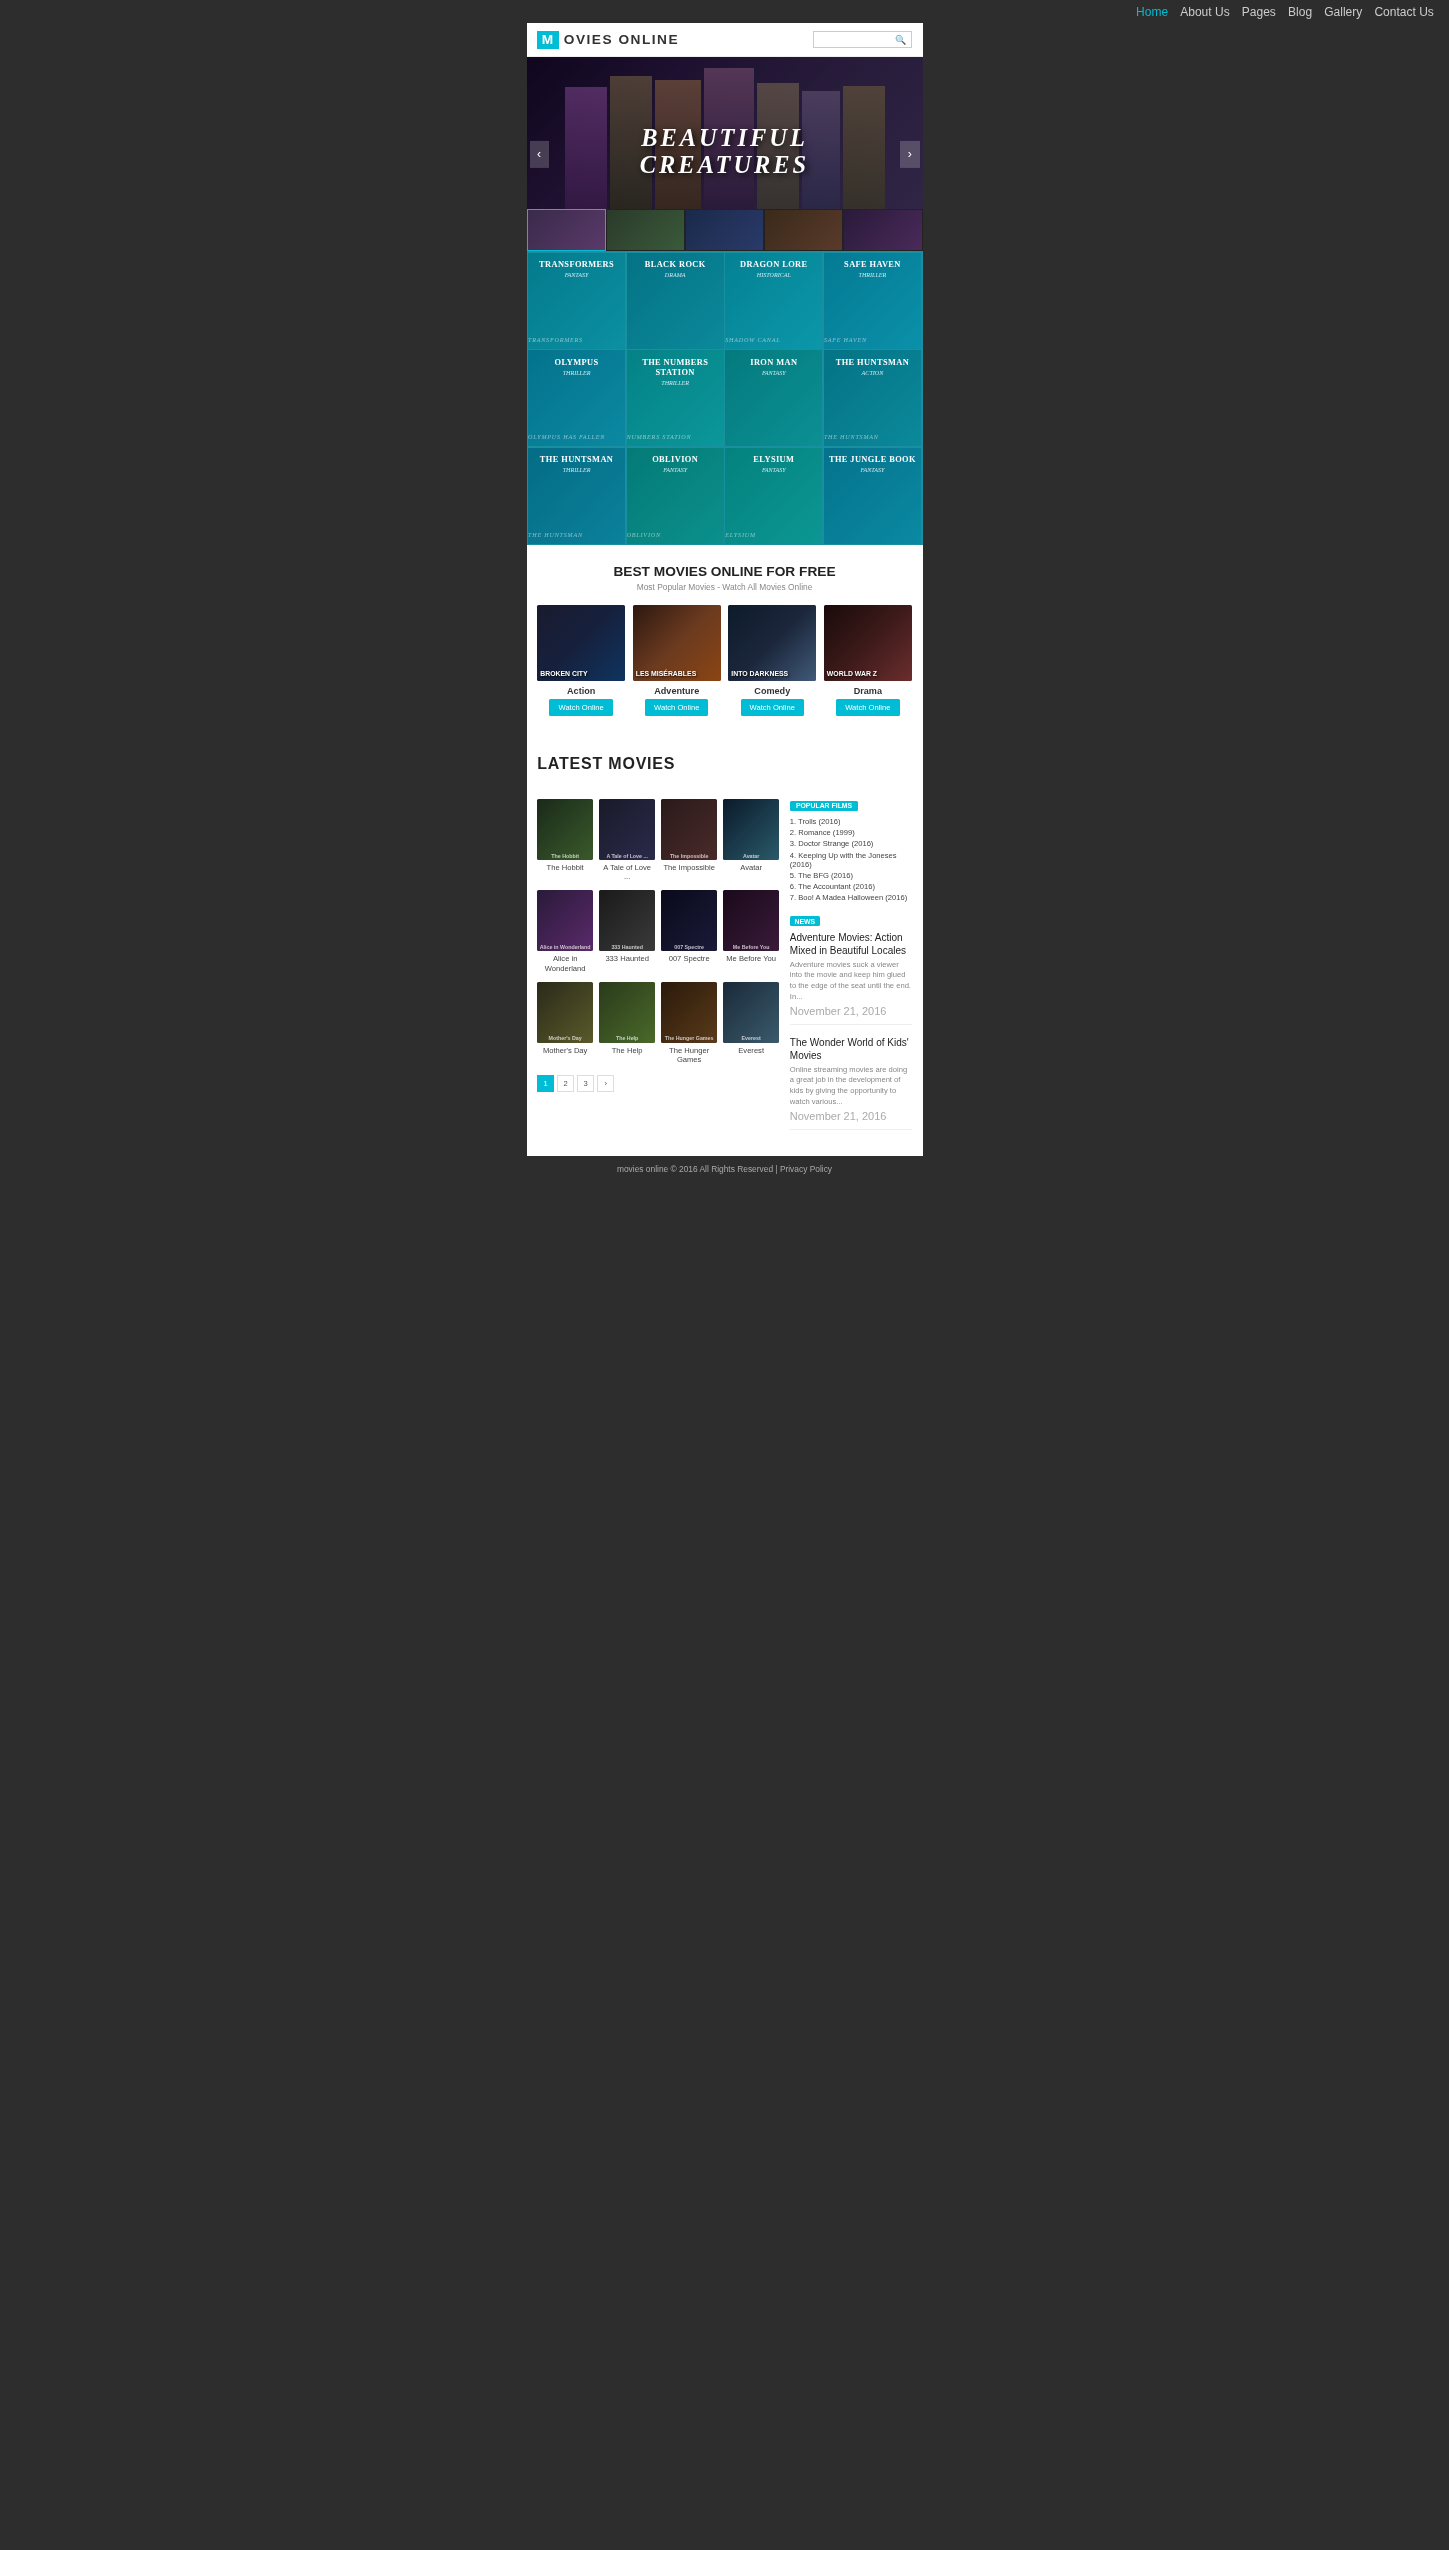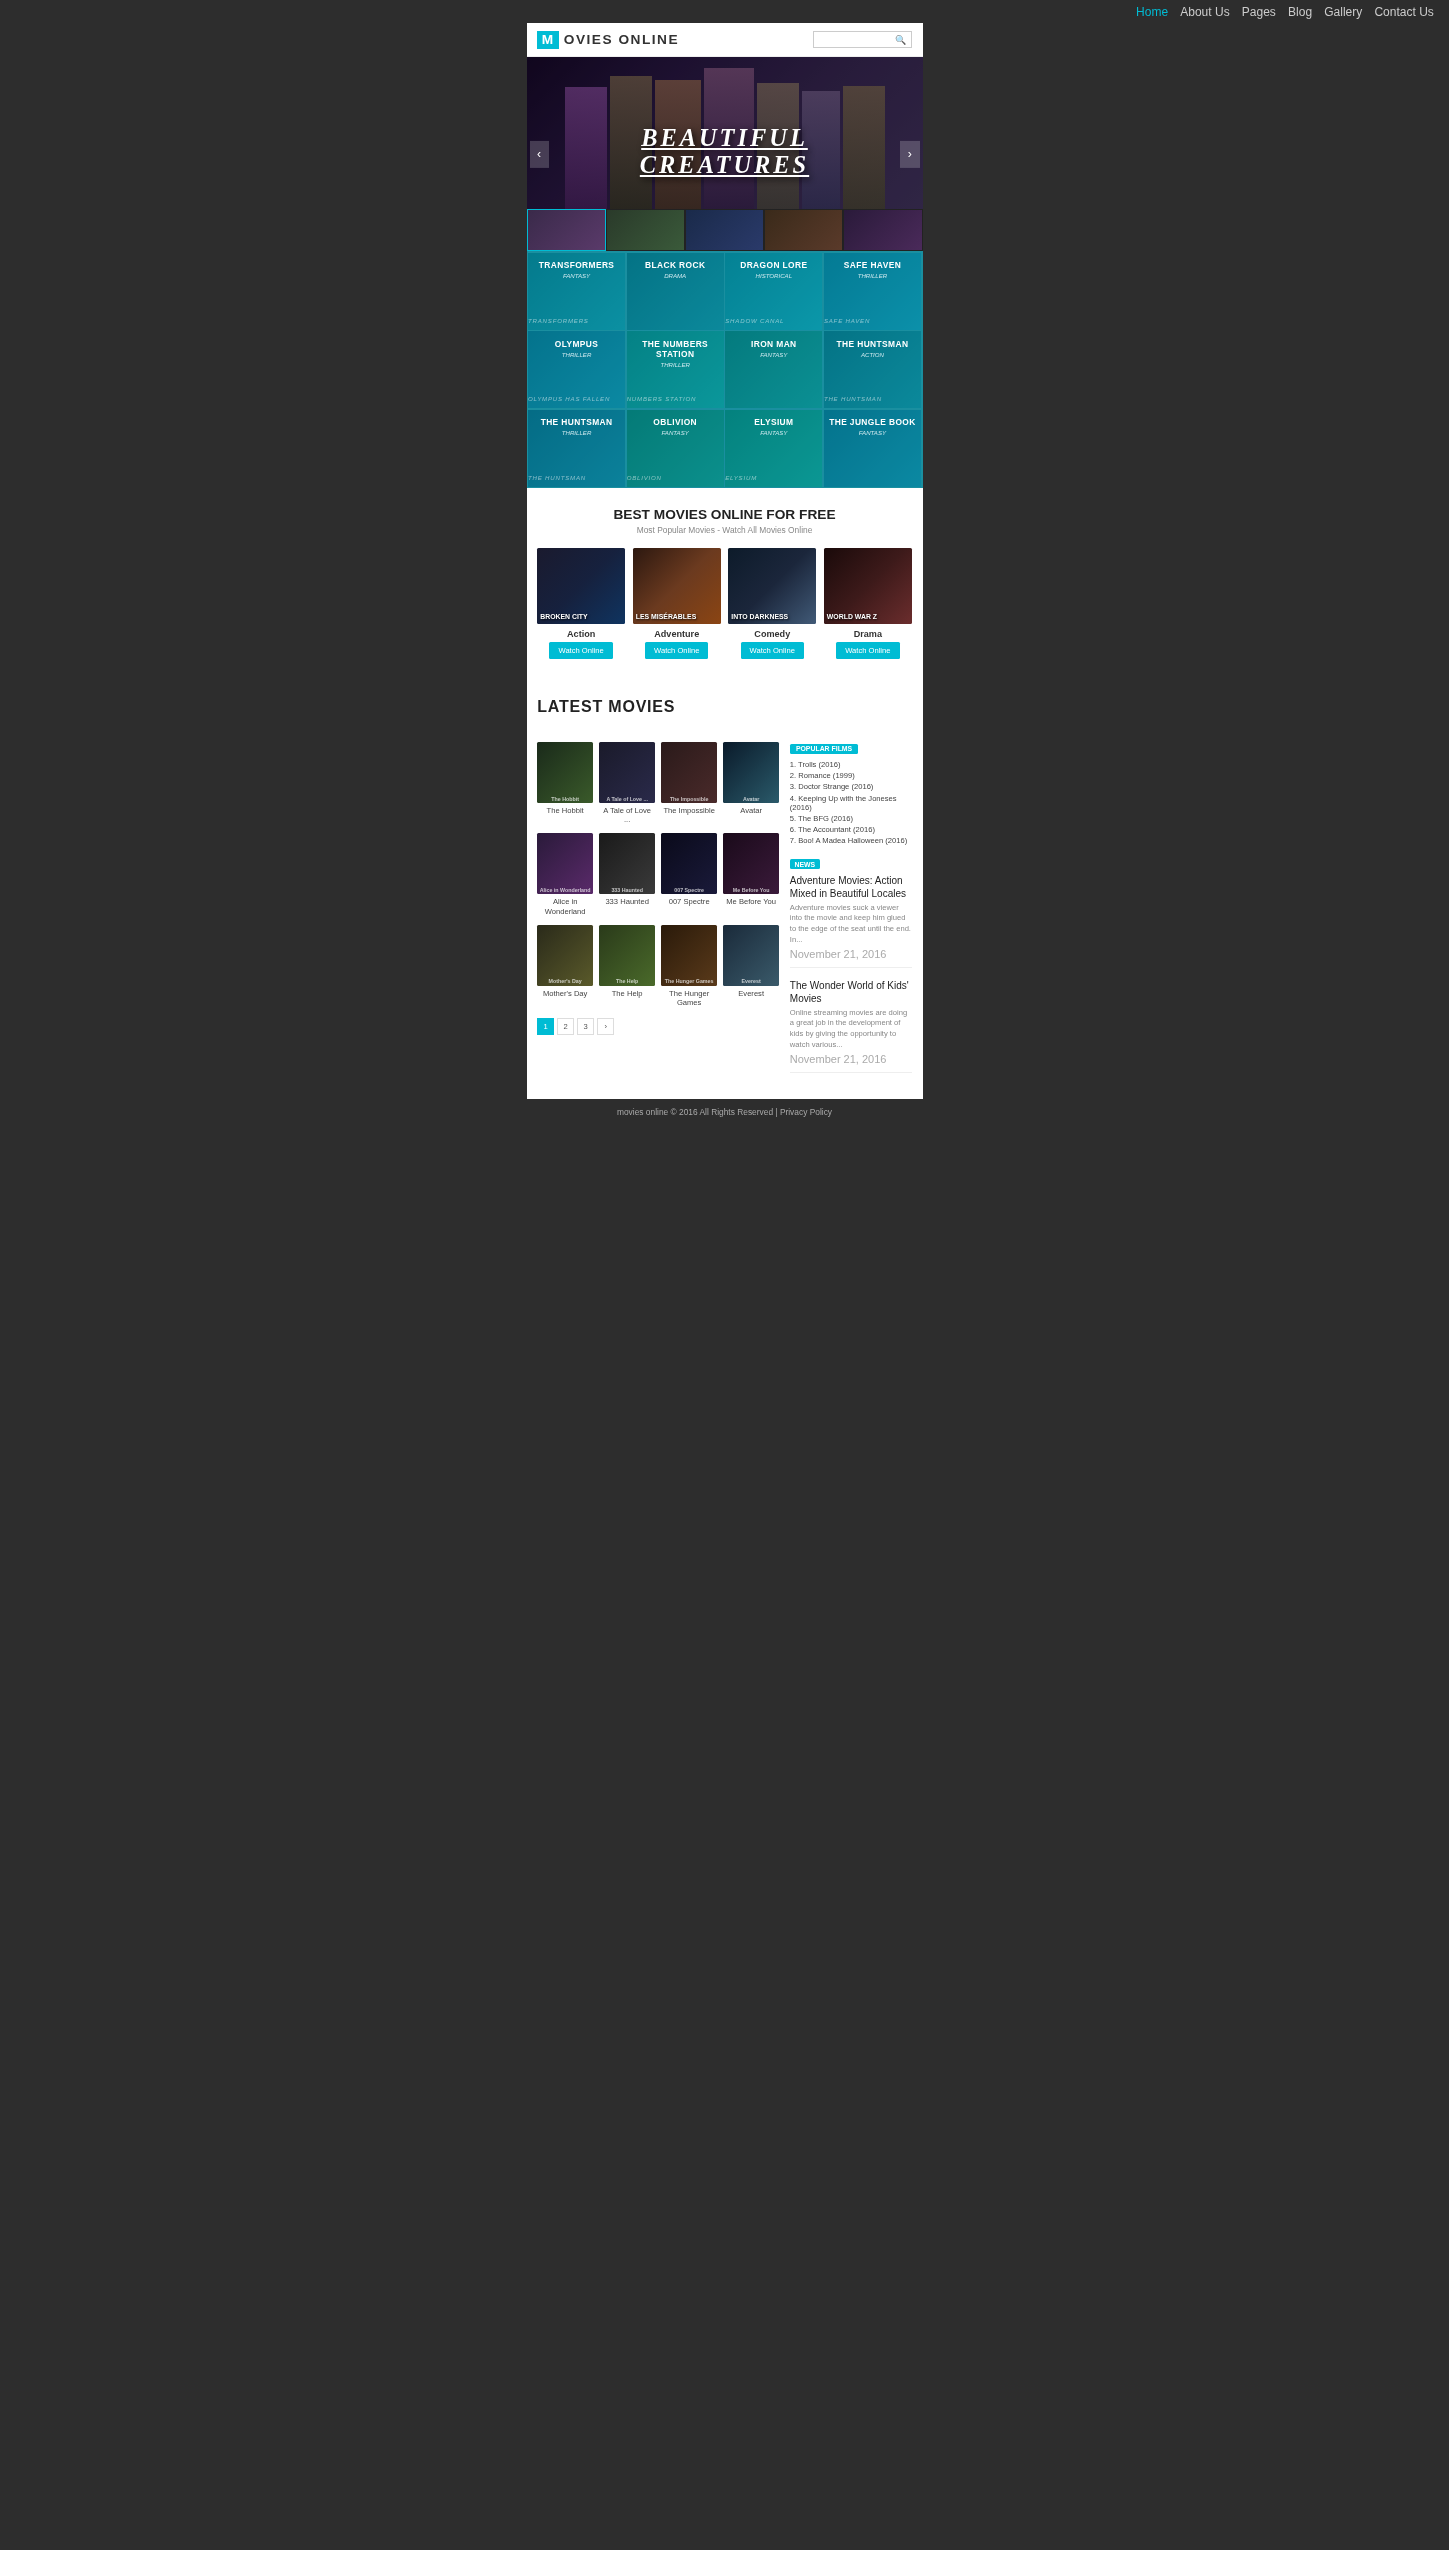--- a/index.html
+++ b/index.html
@@ -19,38 +19,38 @@
     .logo-m { background: #00bcd4; color: #fff; font-weight: bold; padding: 1.5px 4.6px; font-size: 13.7px; margin-right: 1.5px; }
     .search-box { display: flex; align-items: center; border: 0.8px solid #ccc; padding: 2.3px 4.6px; }
     .search-box input { border: none; outline: none; font-size: 9.1px; width: 76px; }
     .search-box span { color: #999; font-size: 9.1px; }
 
     
     .hero-slider { position: relative; background: #111; overflow: hidden; }
     .hero-img { width: 100%; height: 152px; background: linear-gradient(135deg, #1a0a2e 0%, #2d1a4a 30%, #3d2a5a 60%, #4a3a6a 100%); display: flex; align-items: center; justify-content: center; position: relative; overflow: hidden; }
     .hero-overlay { position: absolute; inset: 0; background: rgba(0,0,0,0.35); }
     .hero-title-text { position: absolute; bottom: 30.5px; left: 50%; transform: translateX(-50%); text-align: center; z-index: 2; }
-    .hero-title-text h1 { color: #fff; font-size: 21.3px; font-weight: 900; text-shadow: 1.5px 1.5px 6.1px rgba(0,0,0,0.8); letter-spacing: 1.5px; line-height: 1.1; font-style: italic; text-decoration: underline; }
+    .hero-title-text h1 { color: #fff; font-size: 21.3px; font-weight: 900; text-shadow: 1.5px 1.5px 6.1px rgba(0,0,0,0.8); letter-spacing: 1.5px; line-height: 1.1; font-style: italic; }
     .slider-prev, .slider-next { position: absolute; top: 50%; transform: translateY(-50%); background: rgba(255,255,255,0.2); color: #fff; border: none; padding: 6.1px 7.6px; cursor: pointer; font-size: 12.2px; z-index: 10; }
     .slider-prev { left: 3px; }
     .slider-next { right: 3px; }
 
     
     .thumb-strip { display: flex; background: #111; overflow: hidden; }
     .thumb-item { flex: 1; height: 42px; background: #333; border: 0.8px solid #222; position: relative; overflow: hidden; }
     .thumb-item:nth-child(1) { background: linear-gradient(135deg, #3a2a4a, #5a3a6a); }
     .thumb-item:nth-child(2) { background: linear-gradient(135deg, #2a3a2a, #3a5a3a); }
     .thumb-item:nth-child(3) { background: linear-gradient(135deg, #1a2a4a, #2a3a6a); }
     .thumb-item:nth-child(4) { background: linear-gradient(135deg, #3a2a1a, #5a3a2a); }
     .thumb-item:nth-child(5) { background: linear-gradient(135deg, #2a1a3a, #4a2a5a); }
 
     
     .movie-grid-section { background: #1a8fa0; padding: 0; }
     .movie-grid { display: grid; grid-template-columns: repeat(4, 1fr); gap: 1.5px; padding: 1.5px; }
-    .movie-grid-item { position: relative; height: 77px; overflow: hidden; cursor: pointer; }
+    .movie-grid-item { position: relative; height: 96px; overflow: hidden; cursor: pointer; font-family: Liberation Serif, serif; }
     .movie-grid-item .grid-bg { width: 100%; height: 100%; background: linear-gradient(135deg, #0d7a8a 0%, #1a9aaf 100%); }
     .movie-grid-item:nth-child(1) .grid-bg { background: linear-gradient(135deg, #0a5a6a, #1a8a9a); }
     .movie-grid-item:nth-child(2) .grid-bg { background: linear-gradient(135deg, #0a4a5a, #1a7a8a); }
     .movie-grid-item:nth-child(3) .grid-bg { background: linear-gradient(135deg, #0a6a7a, #1a9aaa); }
     .movie-grid-item:nth-child(4) .grid-bg { background: linear-gradient(135deg, #0a5a7a, #1a8aaa); }
     .movie-grid-item:nth-child(5) .grid-bg { background: linear-gradient(135deg, #0a4a6a, #1a7a9a); }
     .movie-grid-item:nth-child(6) .grid-bg { background: linear-gradient(135deg, #0a6a5a, #1a9a8a); }
     .movie-grid-item:nth-child(7) .grid-bg { background: linear-gradient(135deg, #0a5a4a, #1a8a7a); }
     .movie-grid-item:nth-child(8) .grid-bg { background: linear-gradient(135deg, #0a4a5a, #1a7a8a); }
     .movie-grid-item:nth-child(9) .grid-bg { background: linear-gradient(135deg, #0a3a5a, #1a6a8a); }

